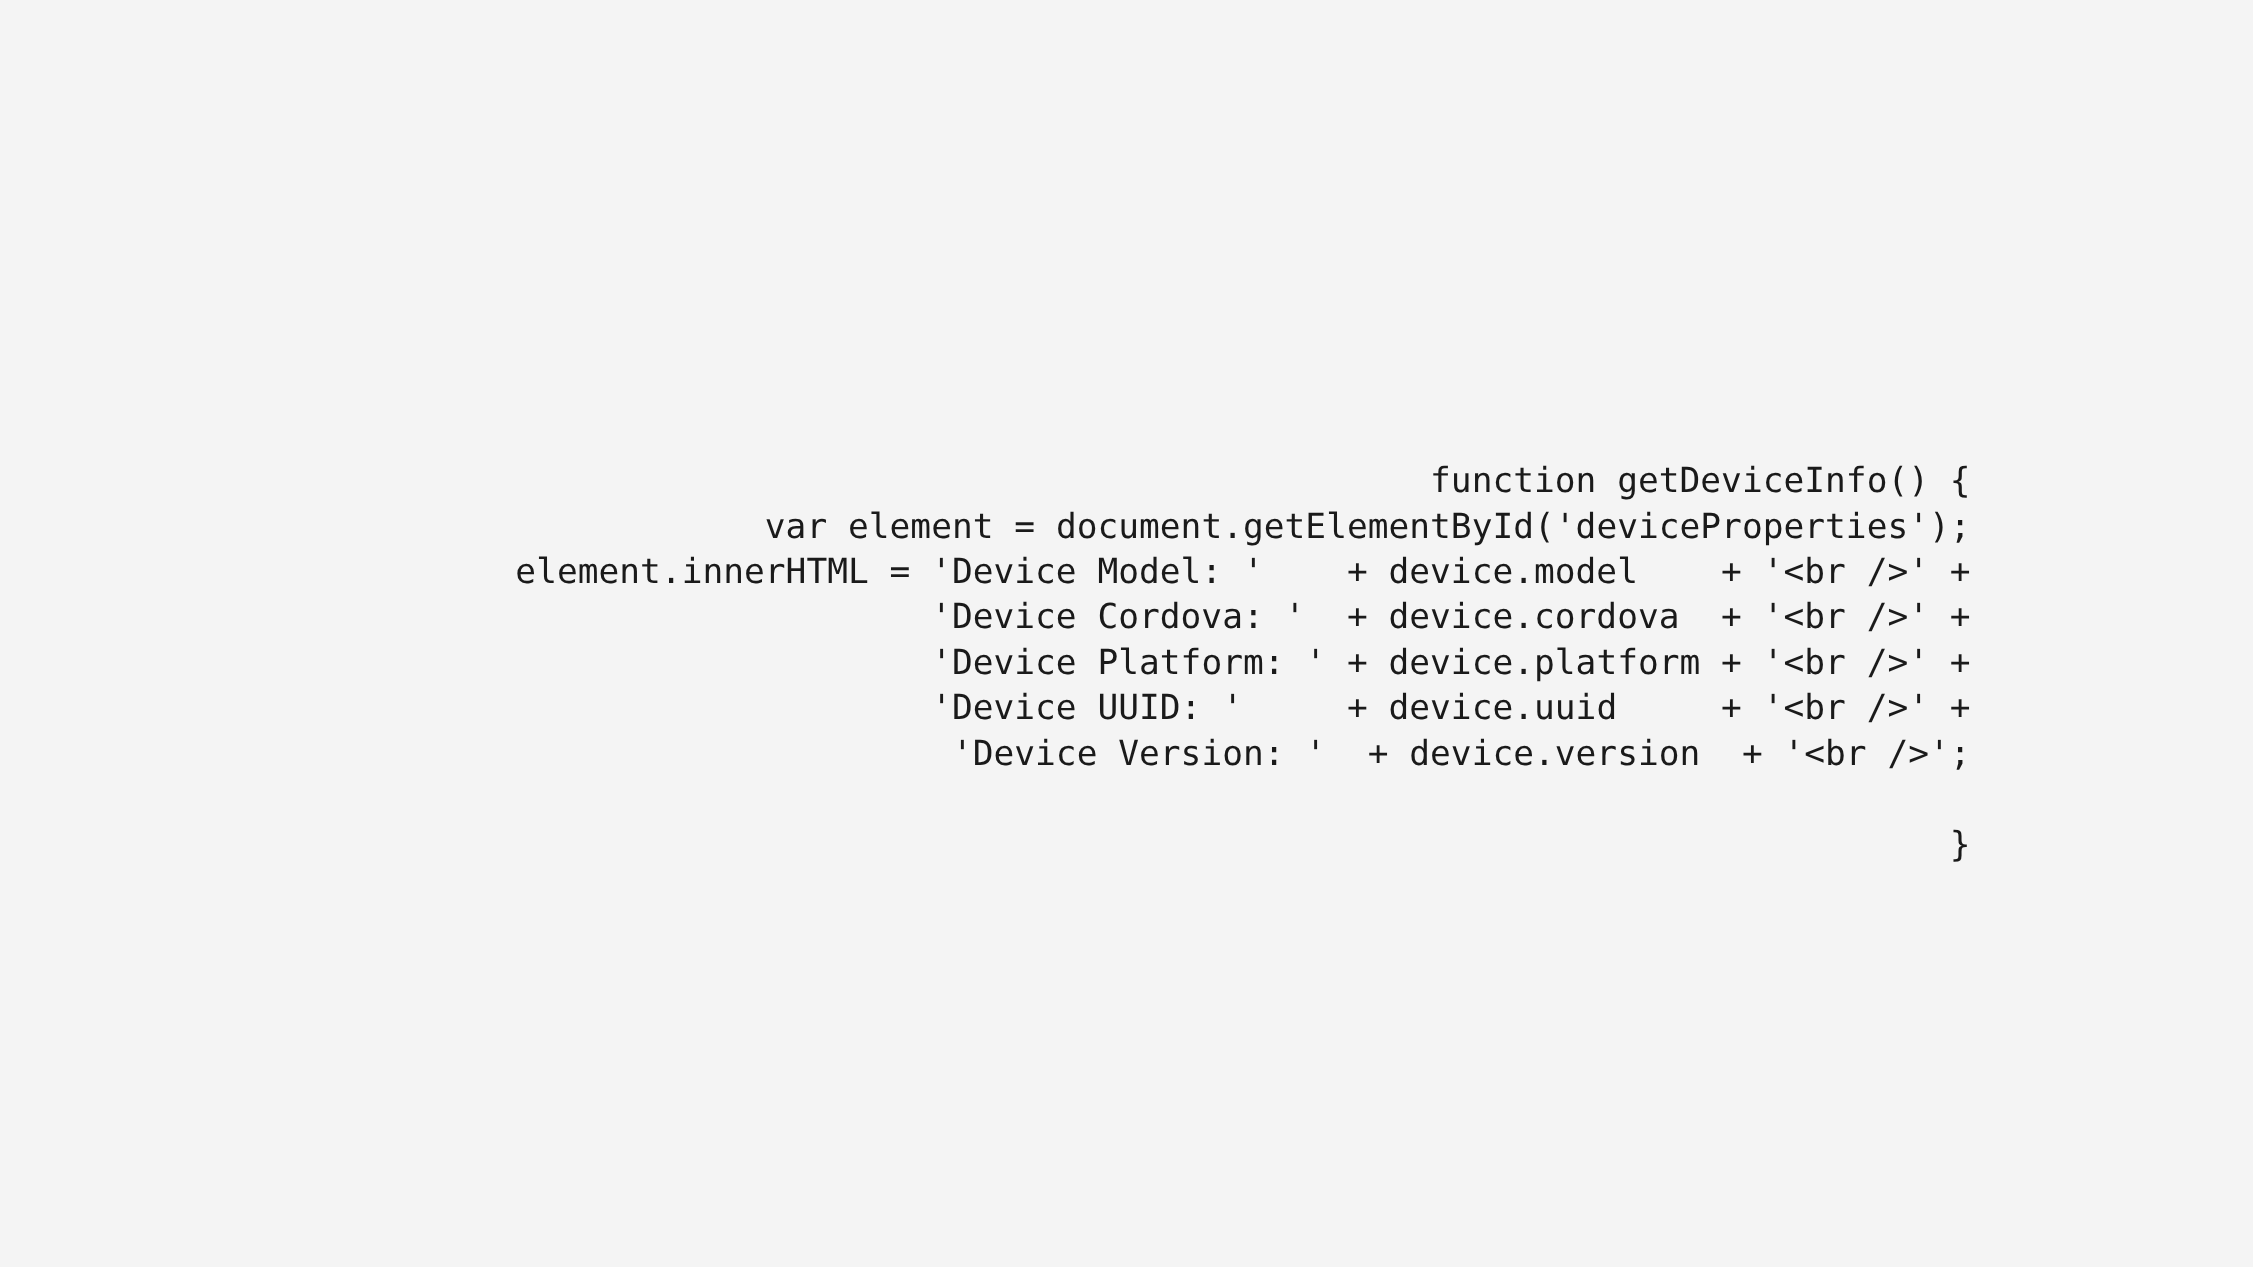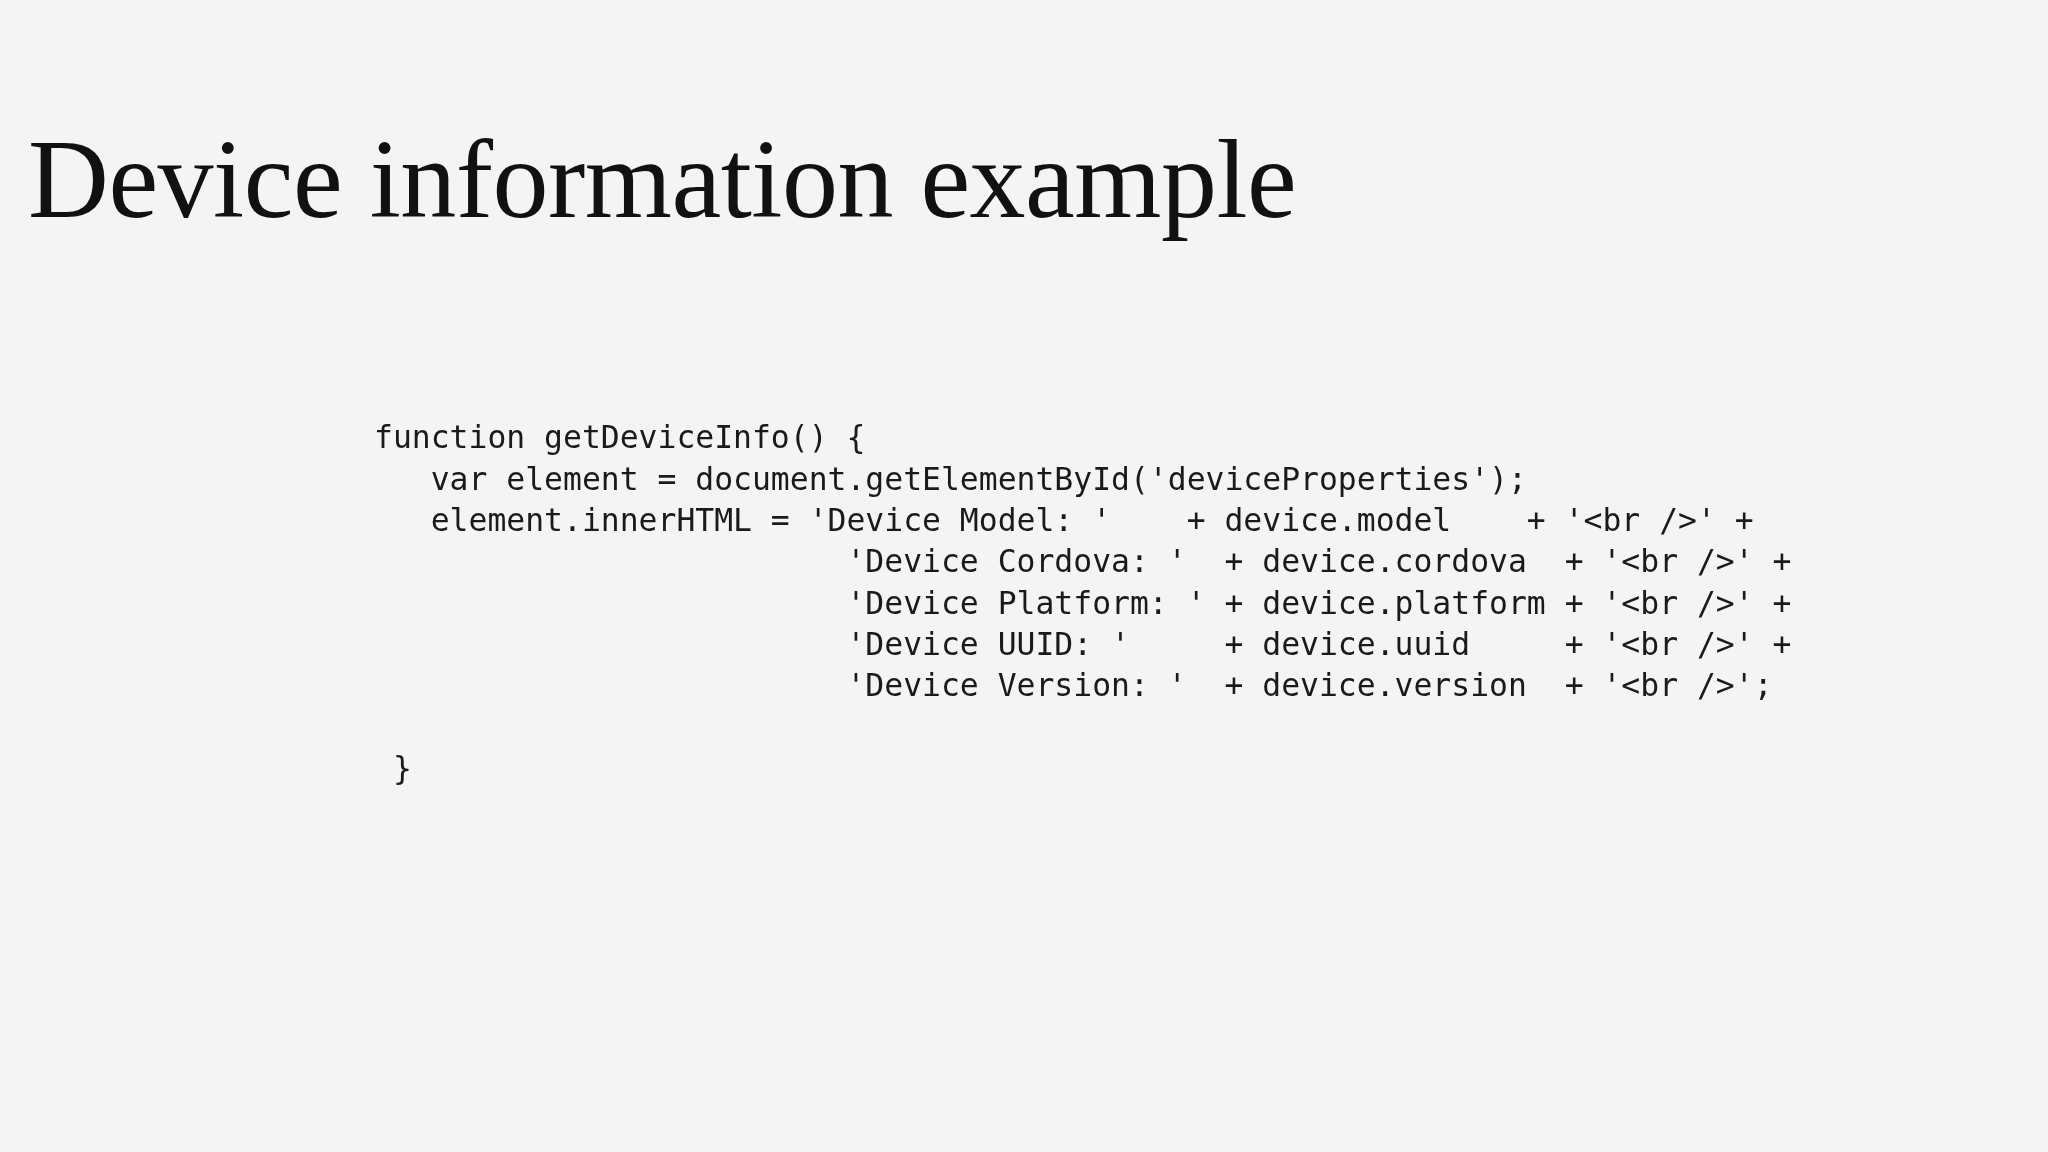--- a/index.html
+++ b/index.html
@@ -46,31 +46,31 @@
     color: #1a1a1a;
     white-space: pre;
     font-weight: 400;
     -webkit-font-smoothing: antialiased;
   }
 
   .code-line {
     white-space: pre;
     display: block;
     height: 41.3px;
+    text-align: right;
   }
 
   .code-line.spacer {
     height: 41.3px;
   }
 
   .tok { white-space: pre; }
   .tok.bold { font-weight: 400; }
 </style>
 </head>
 <body>
 
 <div class="slide">
 
-  <h1 class="slide-title">Device information example</h1>
 
   <pre class="code-block"><span class="code-line"><span class="tok">function getDeviceInfo() {</span></span><span class="code-line"><span class="tok">   var element = document.getElementById('deviceProperties');</span></span><span class="code-line"><span class="tok">   element.innerHTML = 'Device Model: '    + </span><span class="tok bold">device.model</span><span class="tok">    + '&lt;br /&gt;' +</span></span><span class="code-line"><span class="tok">                         'Device Cordova: '  + </span><span class="tok bold">device.cordova</span><span class="tok">  + '&lt;br /&gt;' +</span></span><span class="code-line"><span class="tok">                         'Device Platform: ' + </span><span class="tok bold">device.platform</span><span class="tok"> + '&lt;br /&gt;' +</span></span><span class="code-line"><span class="tok">                         'Device UUID: '     + </span><span class="tok bold">device.uuid</span><span class="tok">     + '&lt;br /&gt;' +</span></span><span class="code-line"><span class="tok">                         'Device Version: '  + </span><span class="tok bold">device.version</span><span class="tok">  + '&lt;br /&gt;';</span></span><span class="code-line spacer">&nbsp;</span><span class="code-line"><span class="tok"> }</span></span></pre>
 
 </div>
 
 </body></html>

